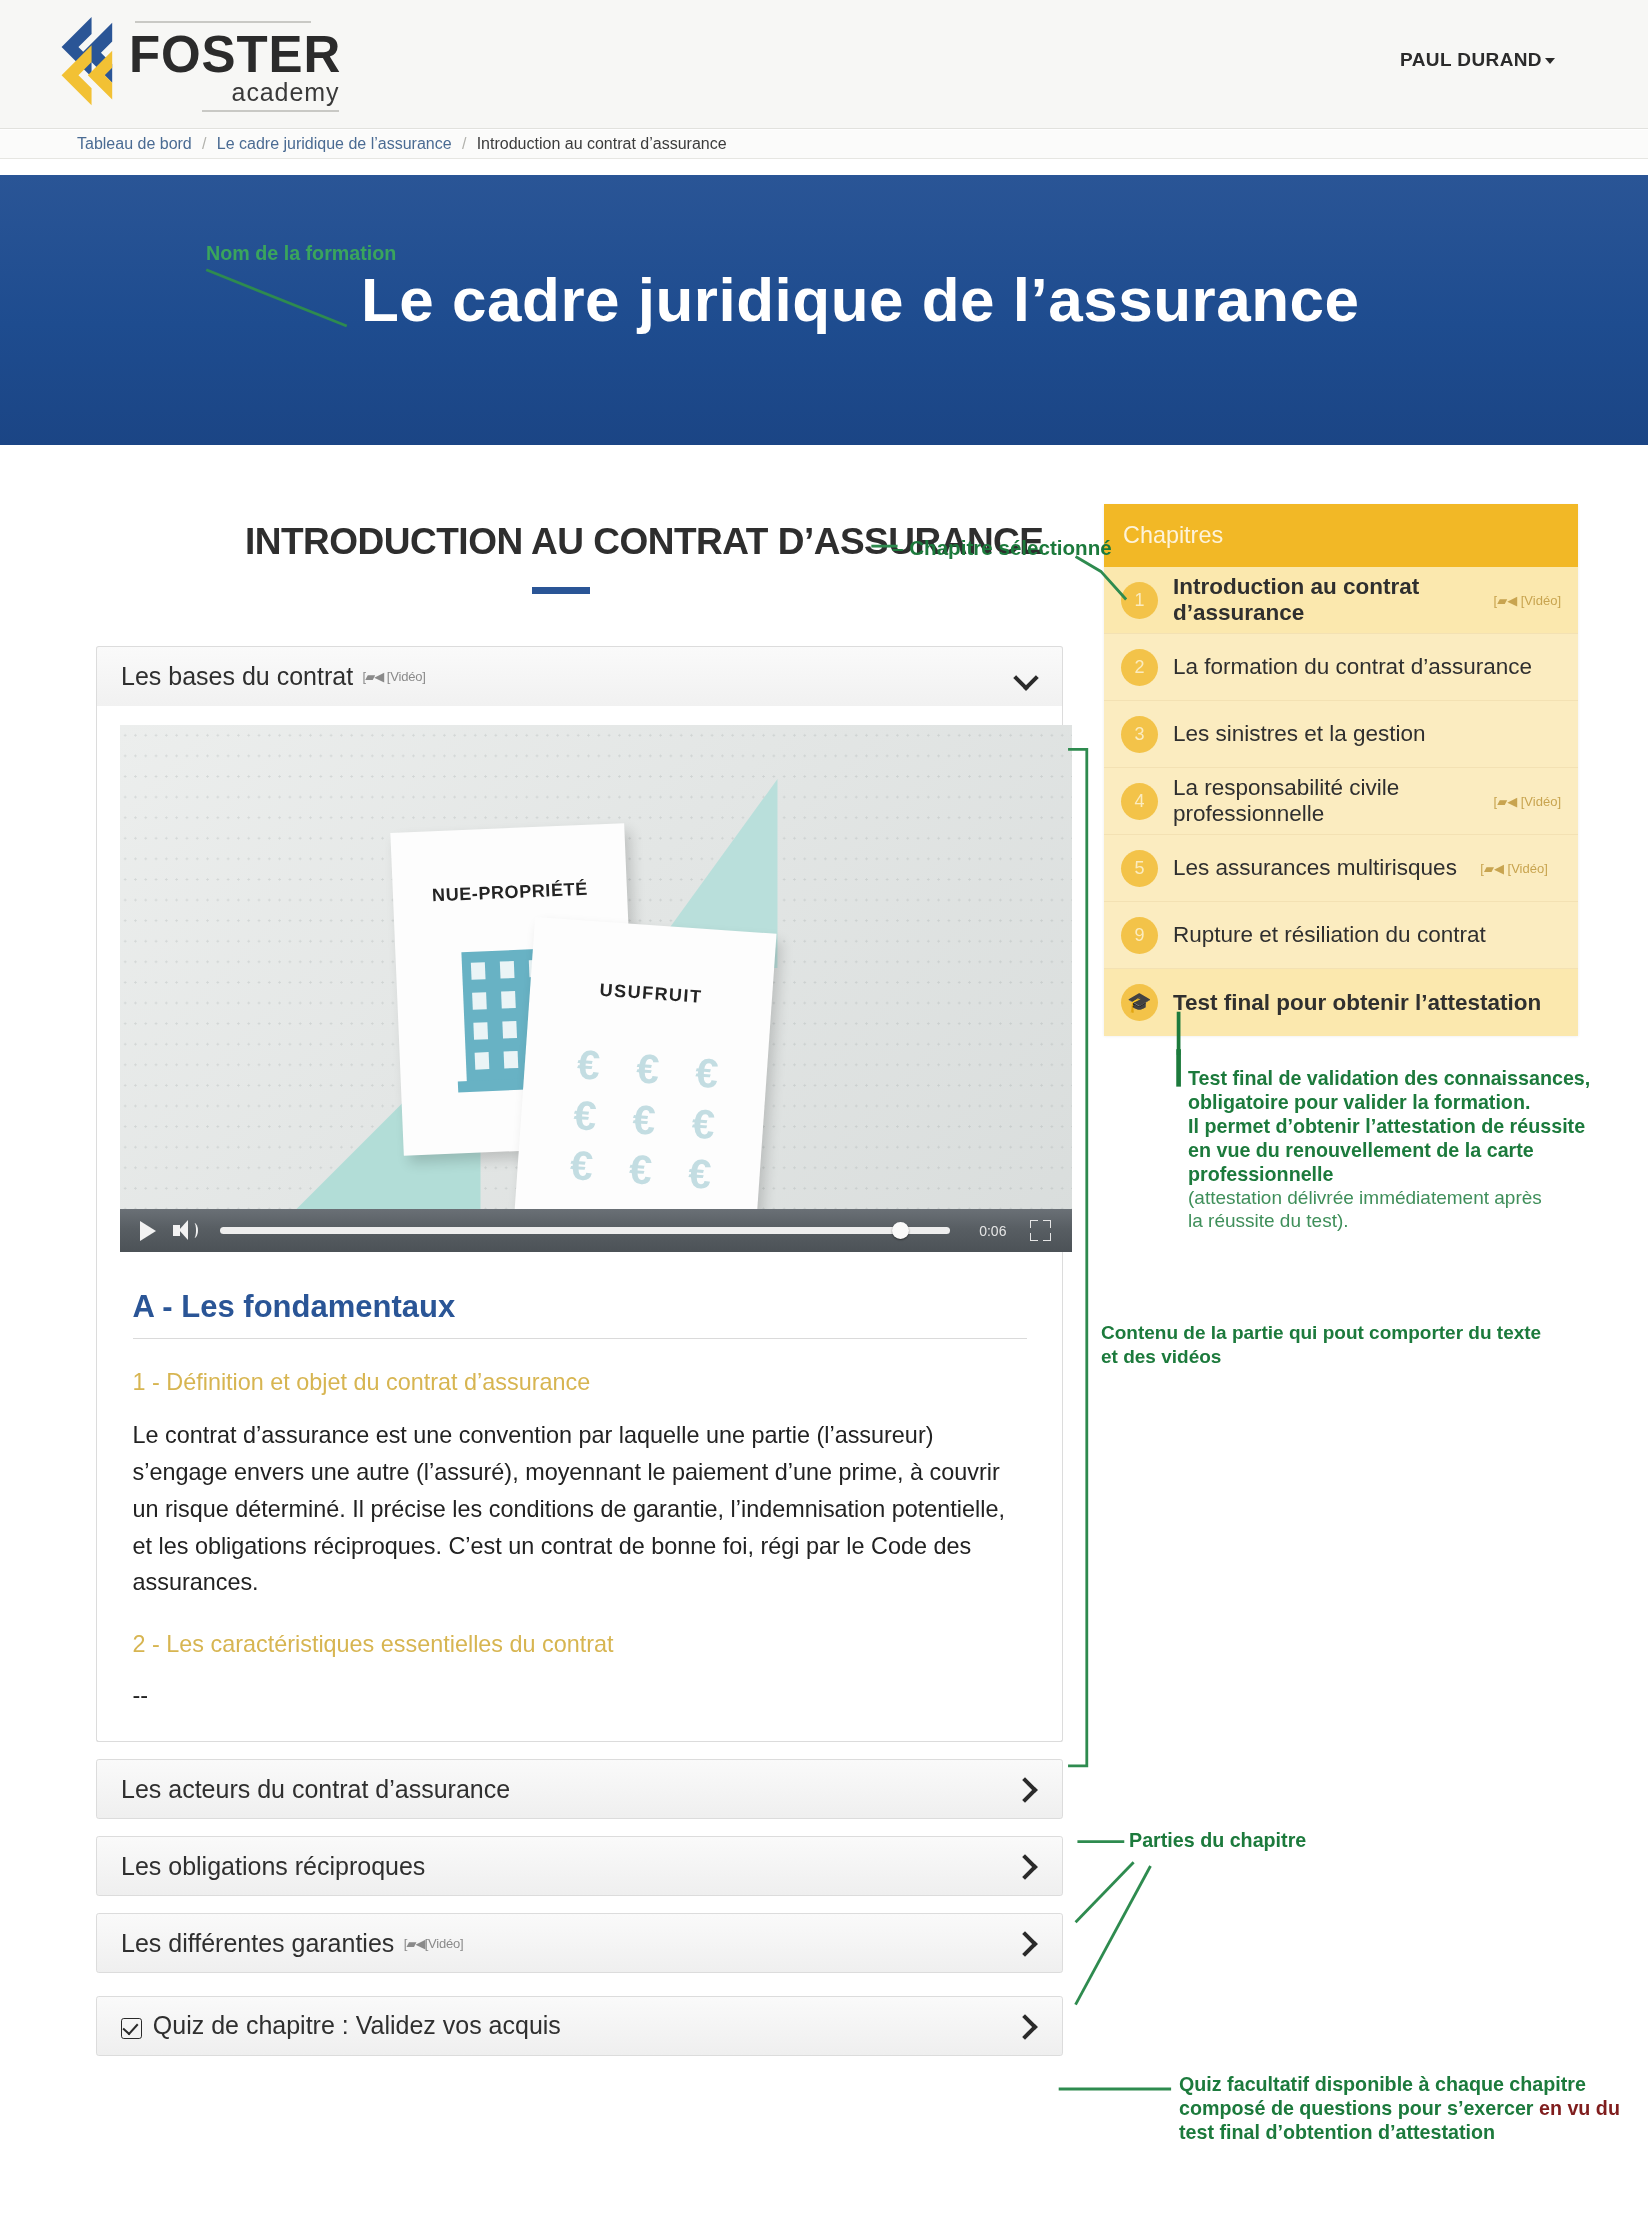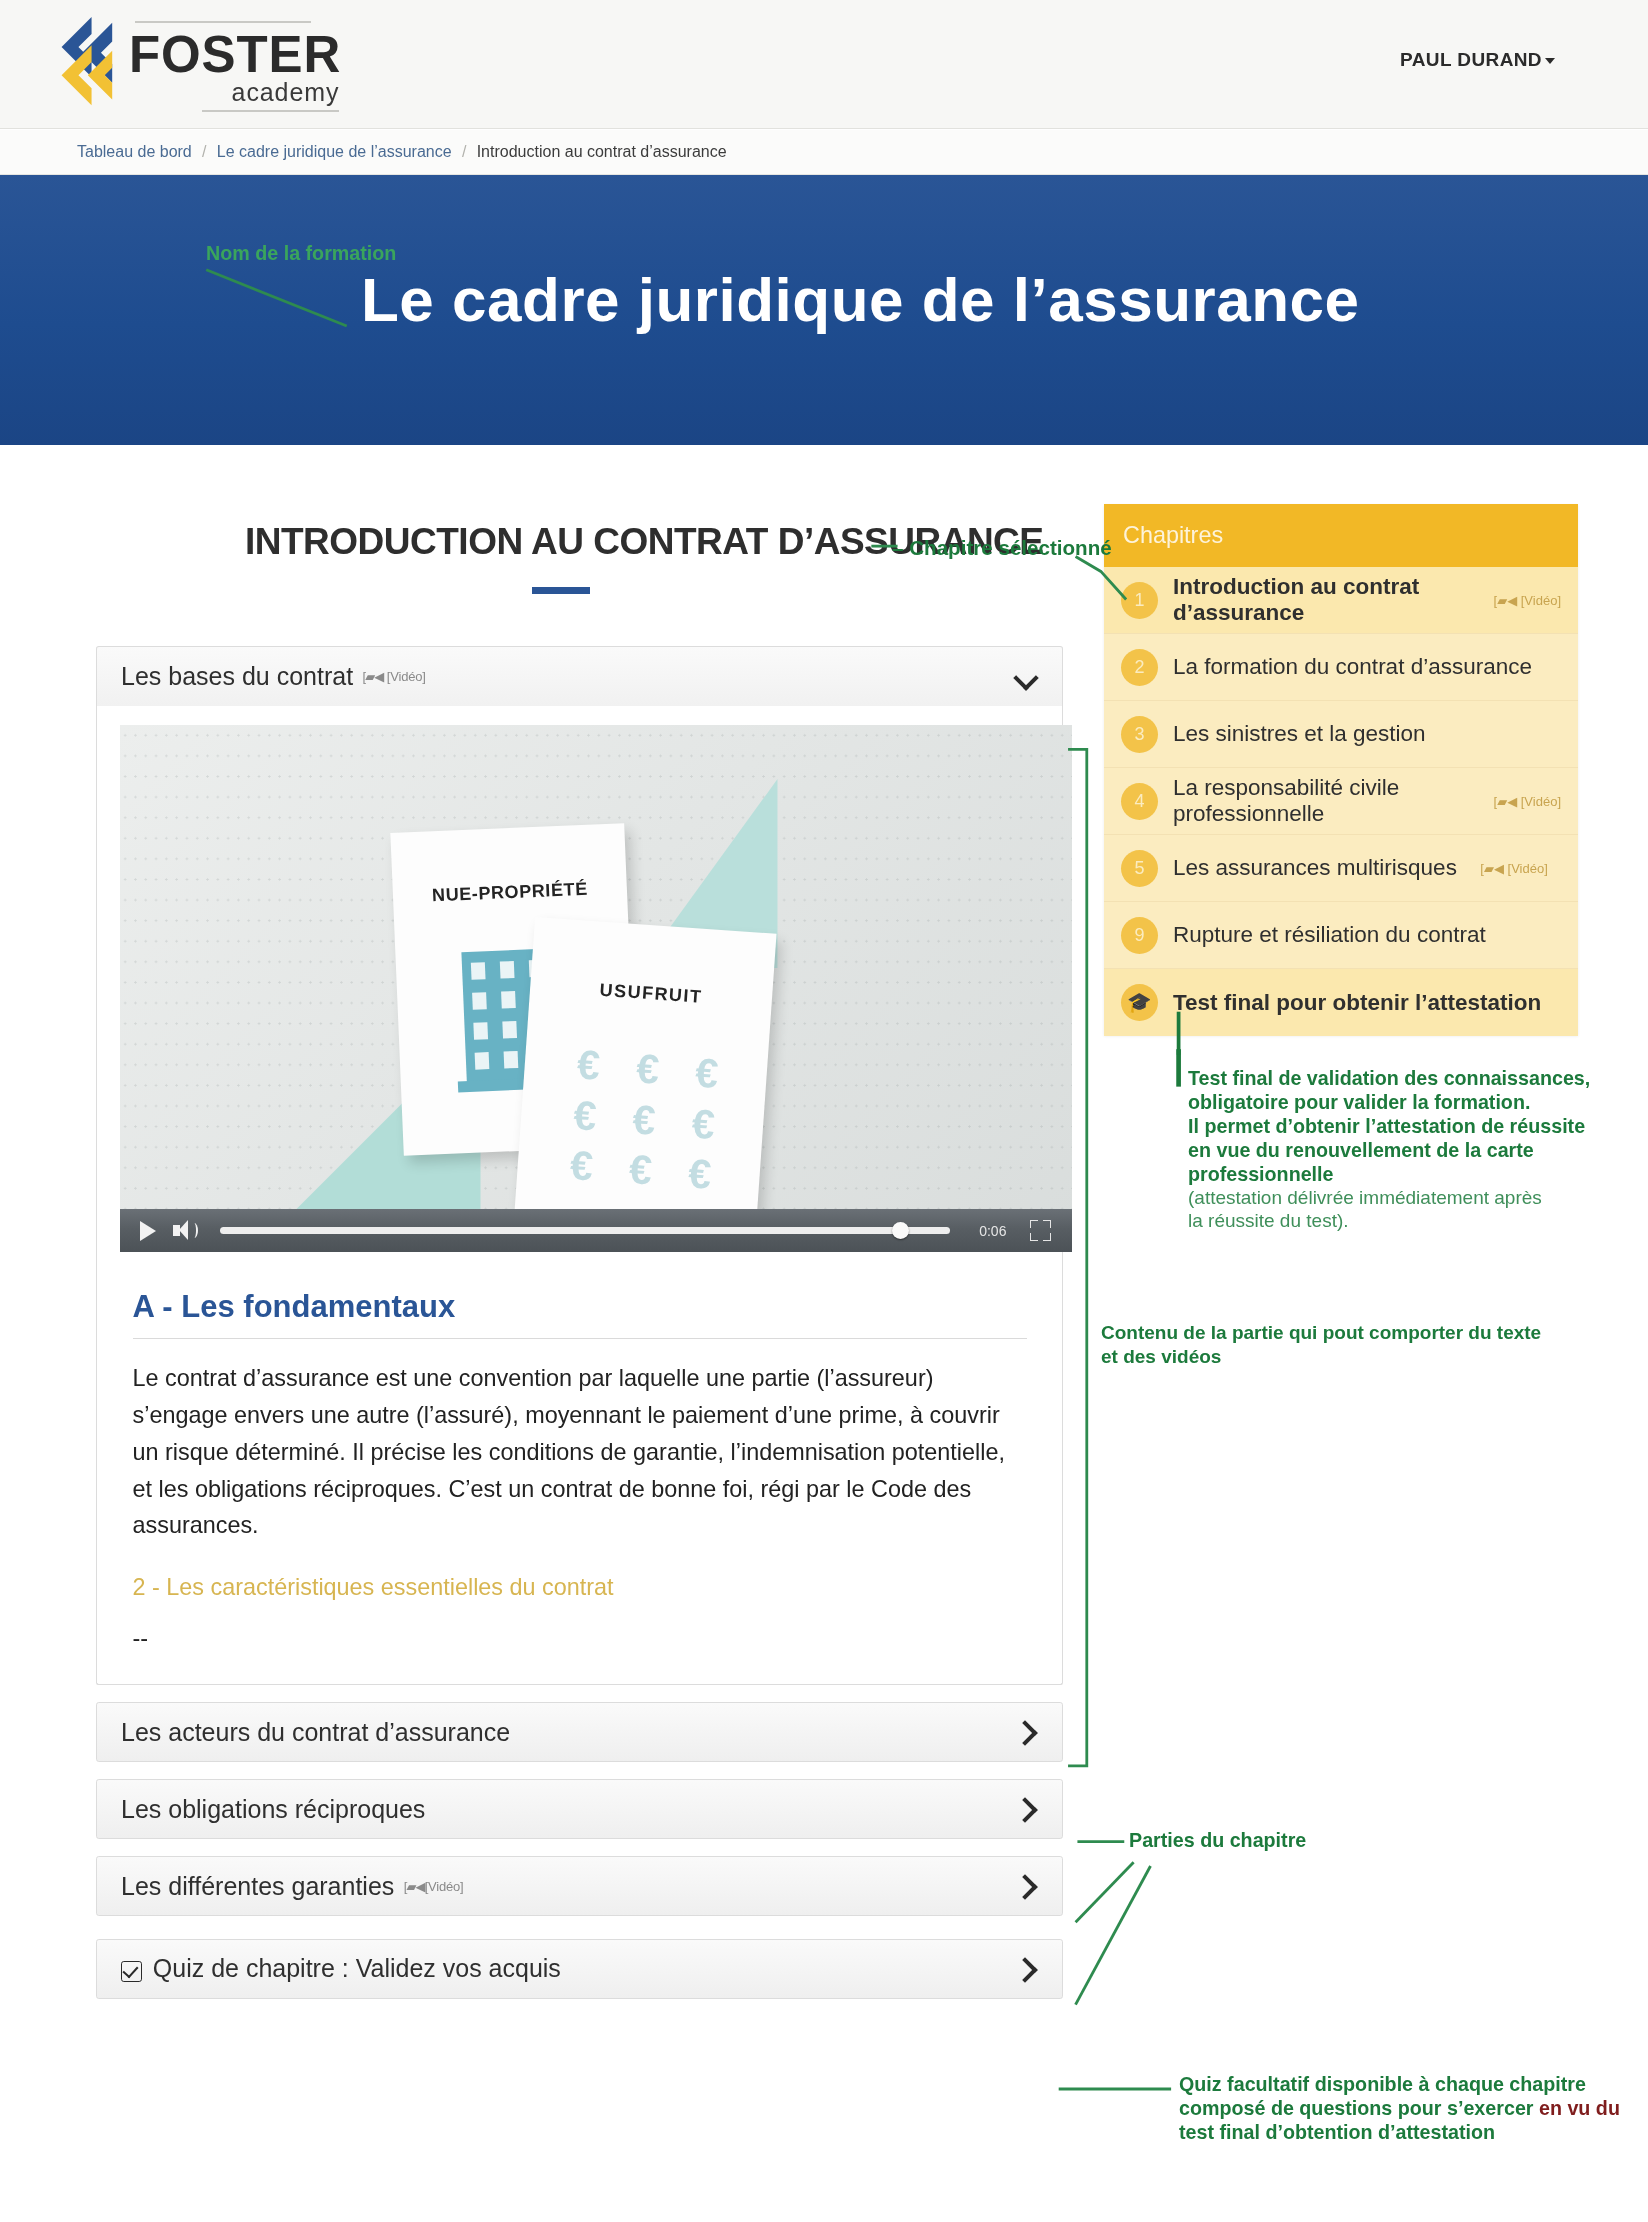--- a/index.html
+++ b/index.html
@@ -49,21 +49,21 @@
     display: flex; align-items: center; gap: 3px;
   }
   .caret-down {
     width: 0; height: 0; border-left: 5.6px solid transparent;
     border-right: 5.6px solid transparent; border-top: 6.6px solid #2b2b2b;
     margin-top: 2.8px;
   }
 
   
   .breadcrumb {
-    position: absolute; left: 0; top: 130px; width: 1649px; height: 45px;
+    position: absolute; left: 0; top: 130px; width: 1649px; height: 29px;
     background: #fbfbfa; border-bottom: 0.9px solid #e6e6e2;
     display: flex; align-items: center; padding-left: 77px;
     font-size: 16px; color: #4a6b93;
   }
   .breadcrumb a { color: #4a6b93; text-decoration: none; cursor: pointer; }
   .breadcrumb .sep { color: #b3b3ae; margin: 0 10.3px; }
   .breadcrumb .current { color: #3c3c3c; }
 
   
   .hero {
@@ -473,20 +473,21 @@
           <span class="c1"></span>
             <span class="c2"></span>
             <span class="c3"></span>
             <span class="c4"></span>
         </div>
       </div>
     </div>
 
     <div class="article">
       <div class="art-h2">A - Les fondamentaux</div>
+      <div class="art-h3">1 - Définition et objet du contrat d’assurance</div>
       <p class="art-p">Le contrat d’assurance est une convention par laquelle une partie (l’assureur) s’engage envers une autre (l’assuré), moyennant le paiement d’une prime, à couvrir un risque déterminé. Il précise les conditions de garantie, l’indemnisation potentielle, et les obligations réciproques. C’est un contrat de bonne foi, régi par le Code des assurances.</p>
       <div class="art-h3">2 - Les caractéristiques essentielles du contrat</div>
       <div class="art-dash">--</div>
     </div>
   </div>
 
   <div class="acc-row">
     <span class="acc-title">Les acteurs du contrat d’assurance</span>
     <span class="chev-right"></span>
   </div>

